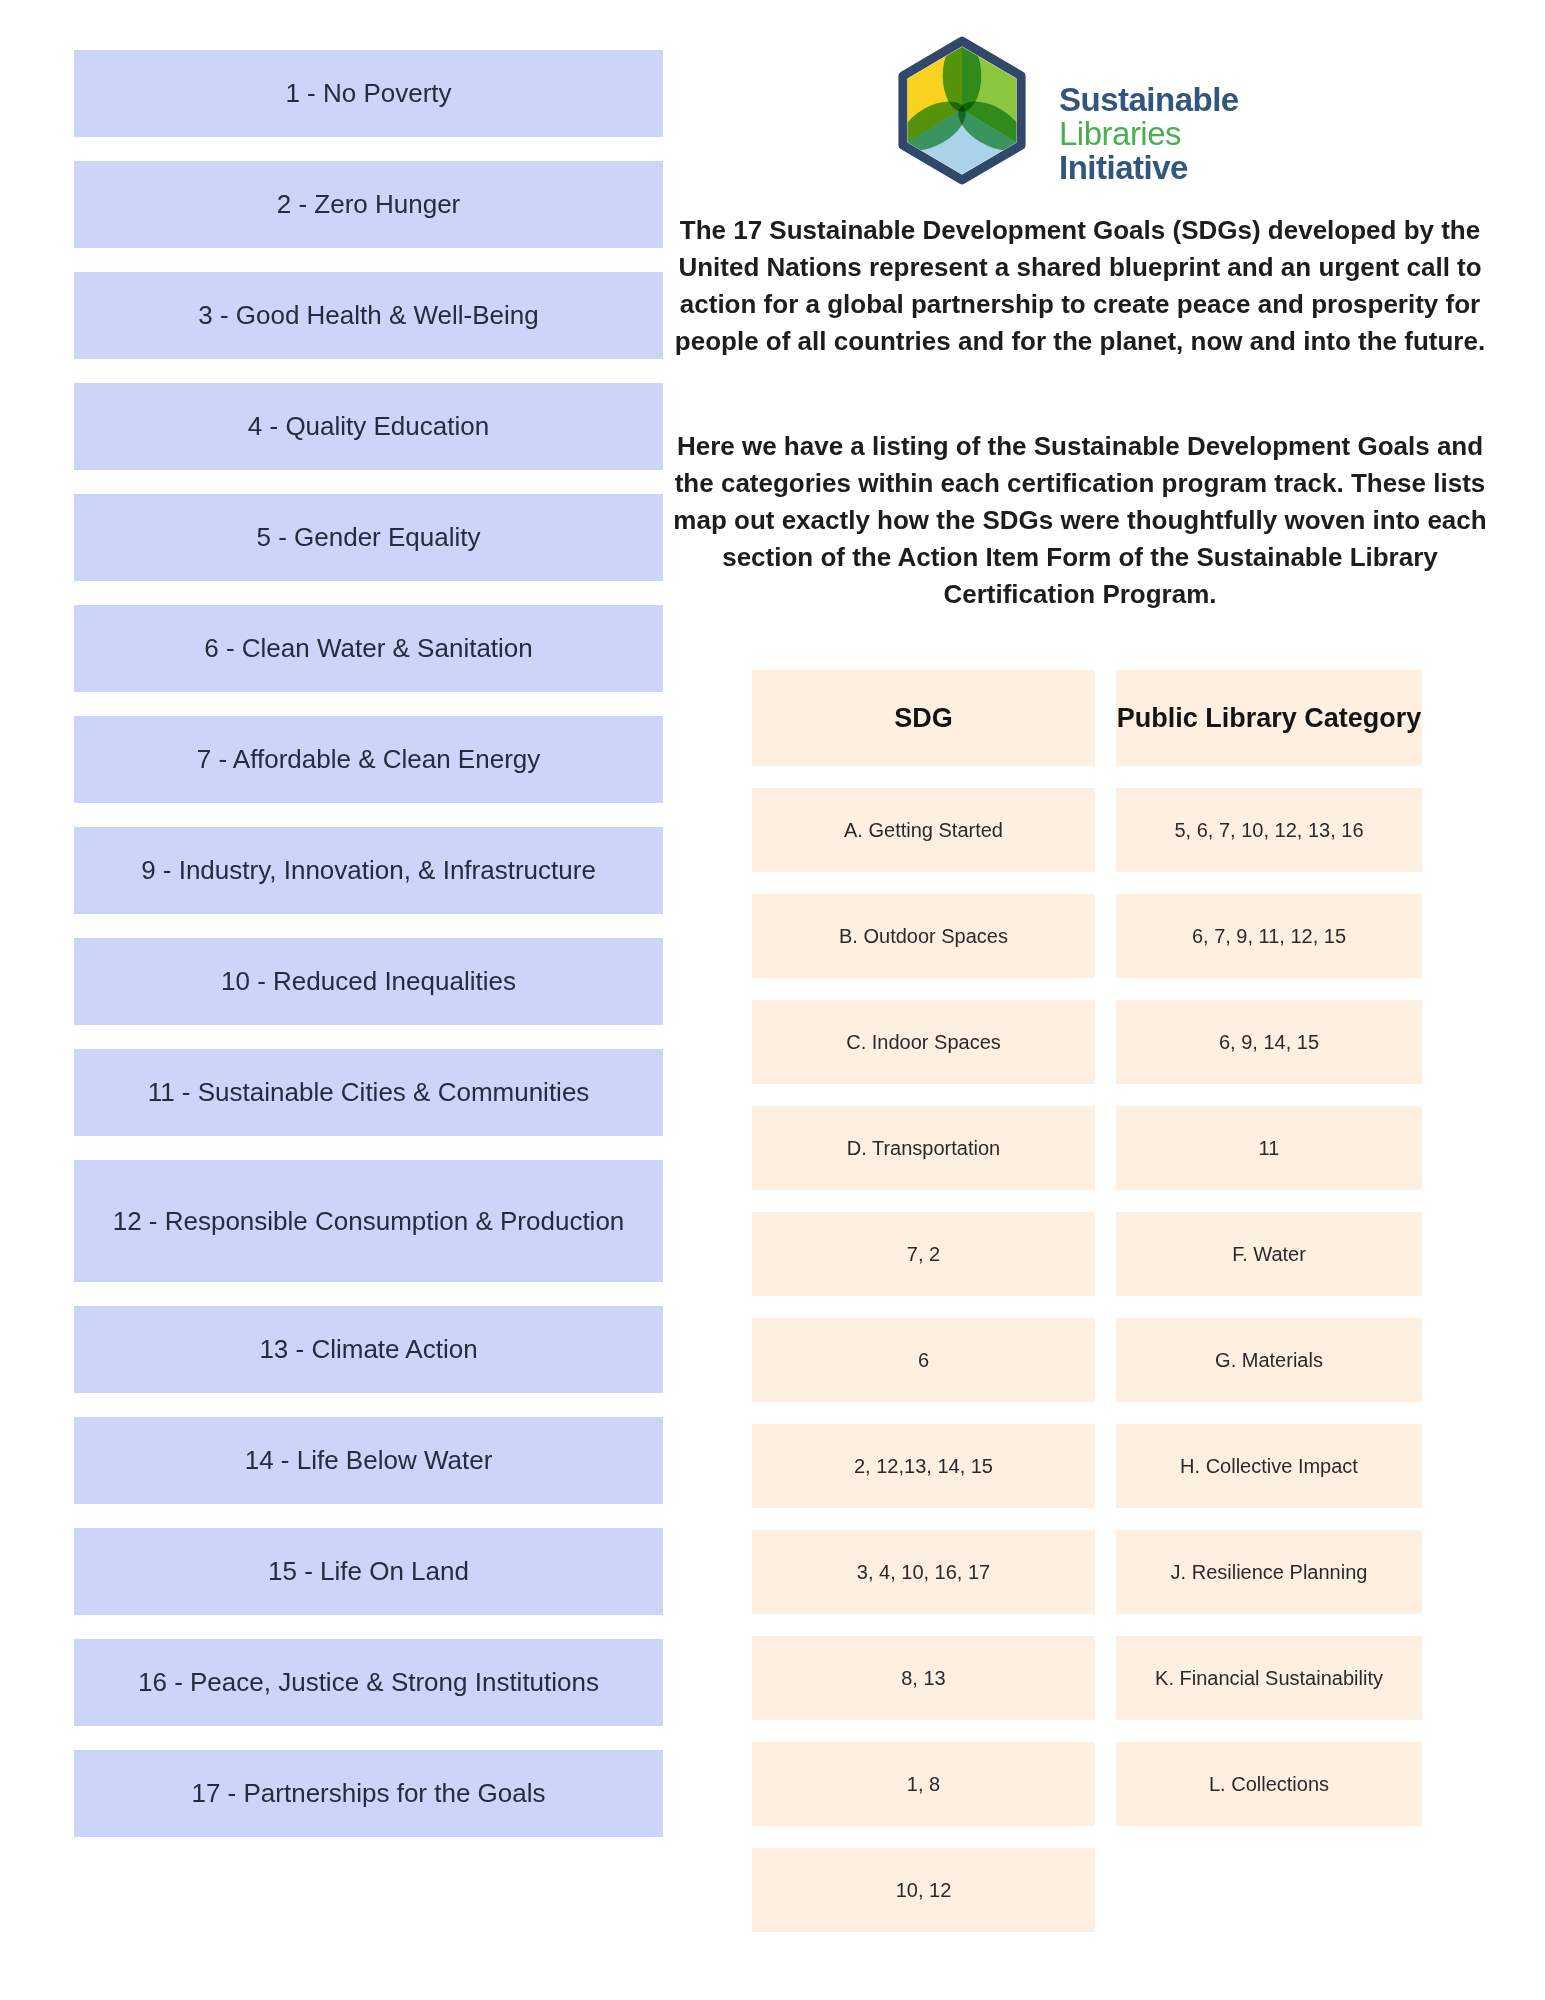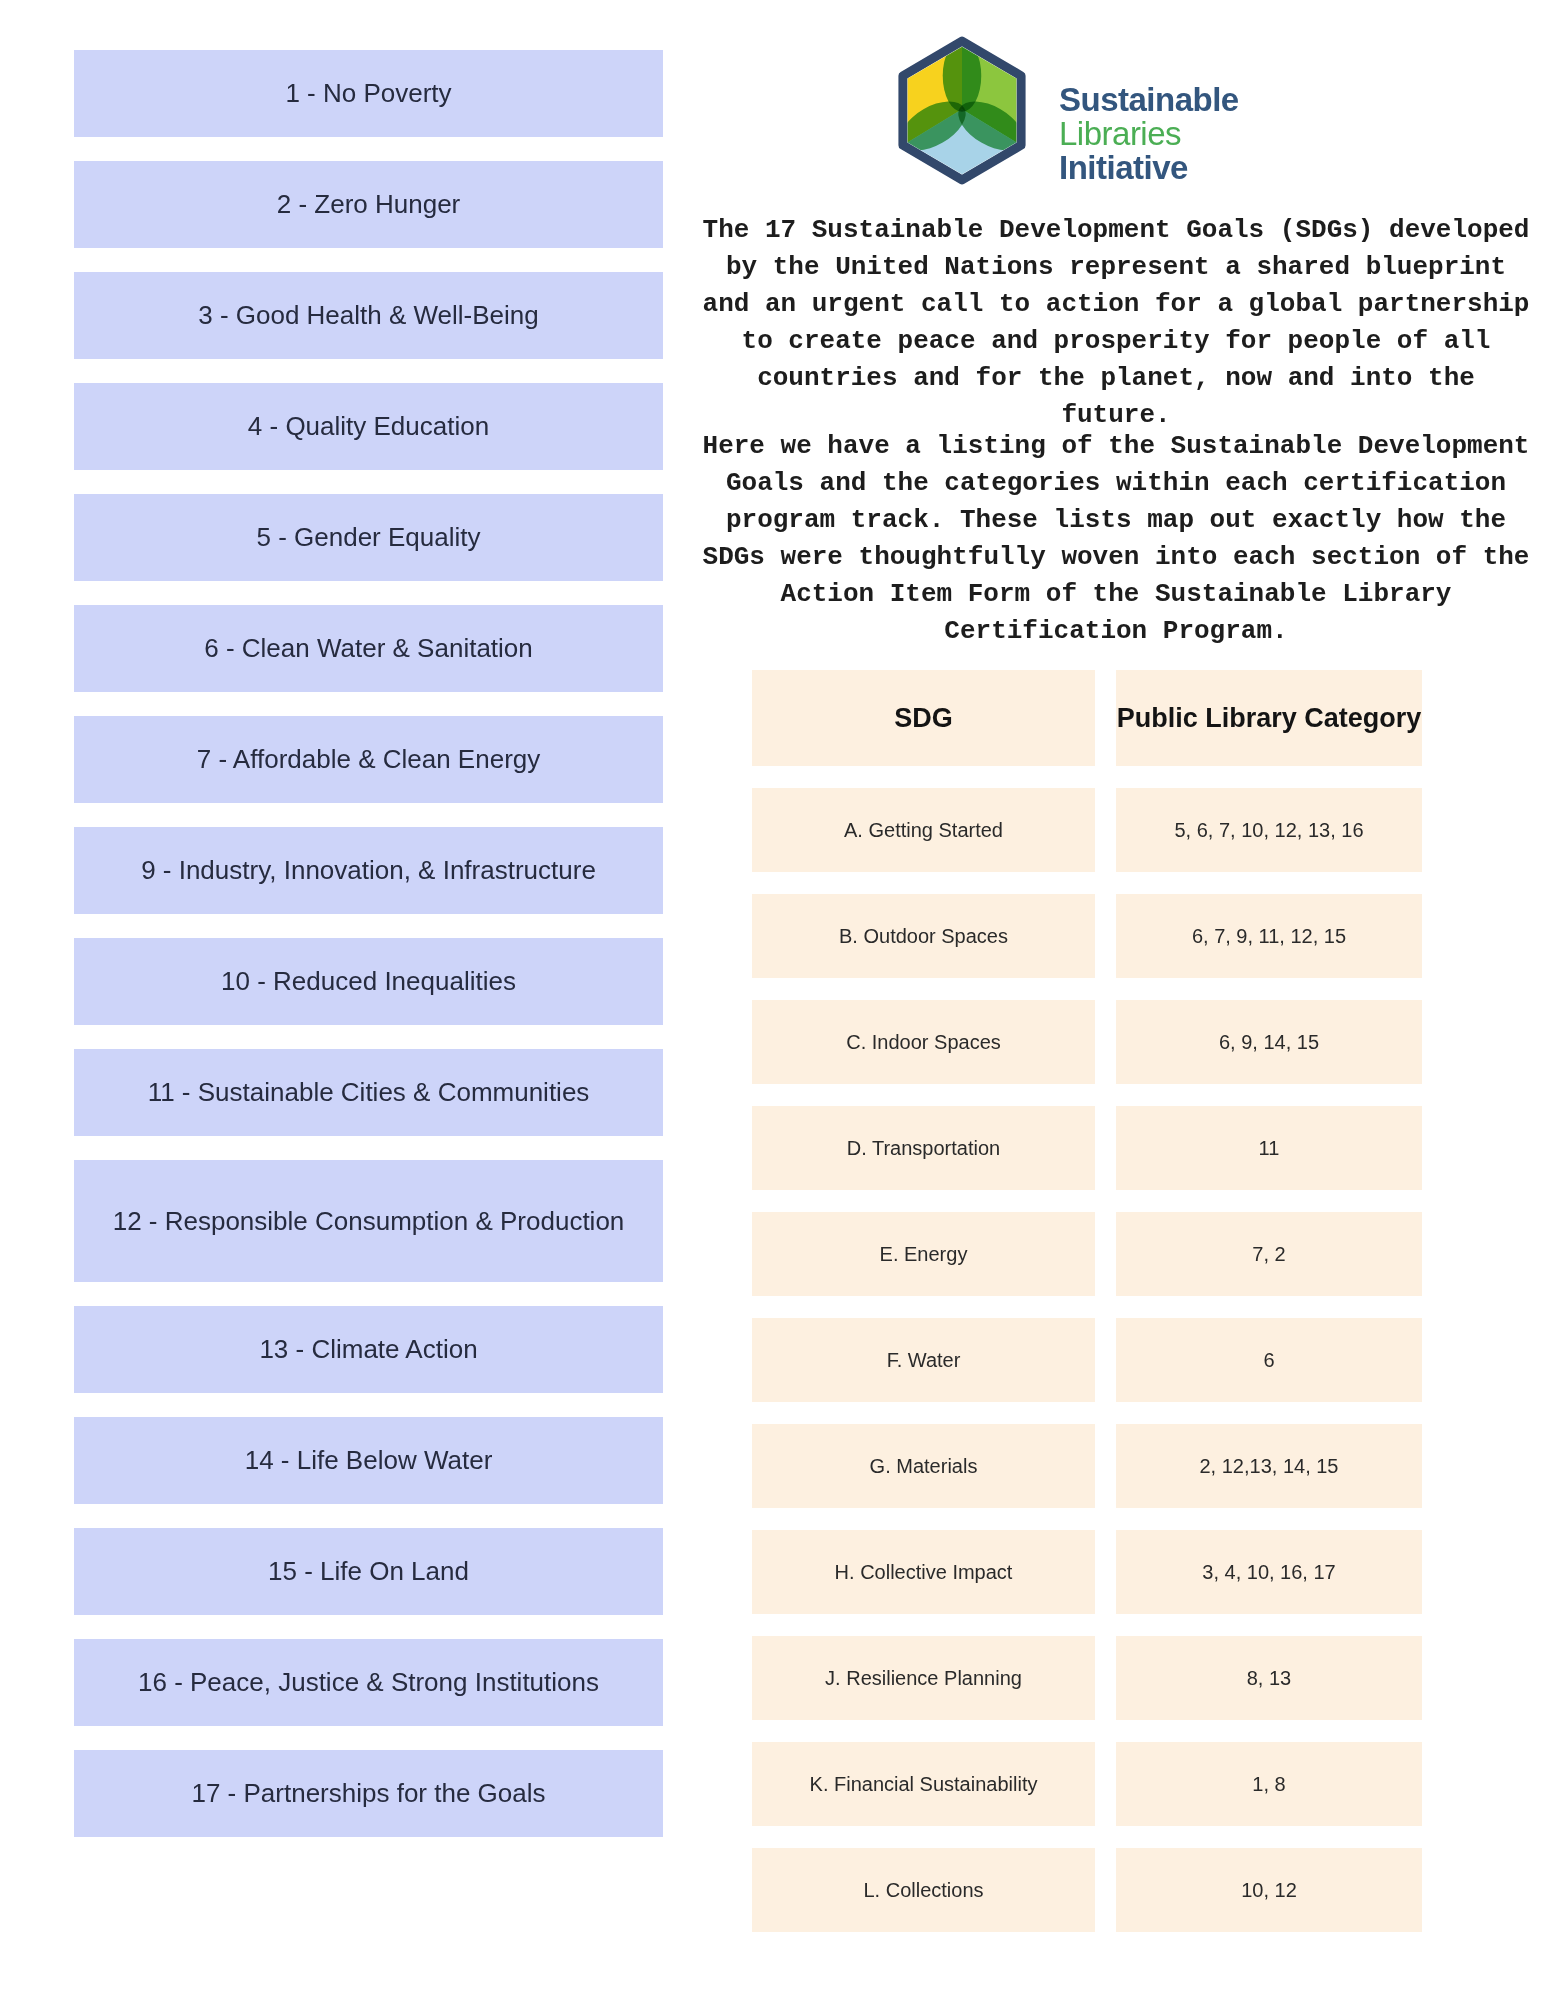--- a/index.html
+++ b/index.html
@@ -31,23 +31,23 @@
     display: flex; align-items: flex-end;
   }
   .logo-hex { width: 134px; height: 149px; display: block; }
   .logo-wordmark { margin-left: 30px; letter-spacing: -0.5px; }
   .logo-wordmark .l1 { font-size: 33px; line-height: 34px; font-weight: 700; color: #33567e; }
   .logo-wordmark .l2 { font-size: 33px; line-height: 34px; font-weight: 400; color: #4bae54; }
   .logo-wordmark .l3 { font-size: 33px; line-height: 34px; font-weight: 700; color: #33567e; }
 
   
   .intro {
-    position: absolute; left: 698px; width: 836px;
+    position: absolute; left: 662px; width: 836px;
     font-size: 26px; line-height: 37px; font-weight: 700;
-    color: #1d1d1d; text-align: center; font-family: Liberation Mono, monospace;
+    color: #1d1d1d; text-align: center;
   }
   .intro.p1 { top: 212px; }
   .intro.p2 { top: 428px; }
 
   
   .sdg-table {
     position: absolute; left: 752px; top: 670px;
     display: grid;
     grid-template-columns: 343px 306px;
     grid-template-rows: 96px;
@@ -120,21 +120,20 @@
     <div class="cell header">SDG</div>
     <div class="cell header">Public Library Category</div>
   <div class="cell body">A. Getting Started</div>
       <div class="cell body">5, 6, 7, 10, 12, 13, 16</div>
       <div class="cell body">B. Outdoor Spaces</div>
       <div class="cell body">6, 7, 9, 11, 12, 15</div>
       <div class="cell body">C. Indoor Spaces</div>
       <div class="cell body">6, 9, 14, 15</div>
       <div class="cell body">D. Transportation</div>
       <div class="cell body">11</div>
-      <div class="cell body">E. Energy</div>
       <div class="cell body">7, 2</div>
       <div class="cell body">F. Water</div>
       <div class="cell body">6</div>
       <div class="cell body">G. Materials</div>
       <div class="cell body">2, 12,13, 14, 15</div>
       <div class="cell body">H. Collective Impact</div>
       <div class="cell body">3, 4, 10, 16, 17</div>
       <div class="cell body">J. Resilience Planning</div>
       <div class="cell body">8, 13</div>
       <div class="cell body">K. Financial Sustainability</div>

